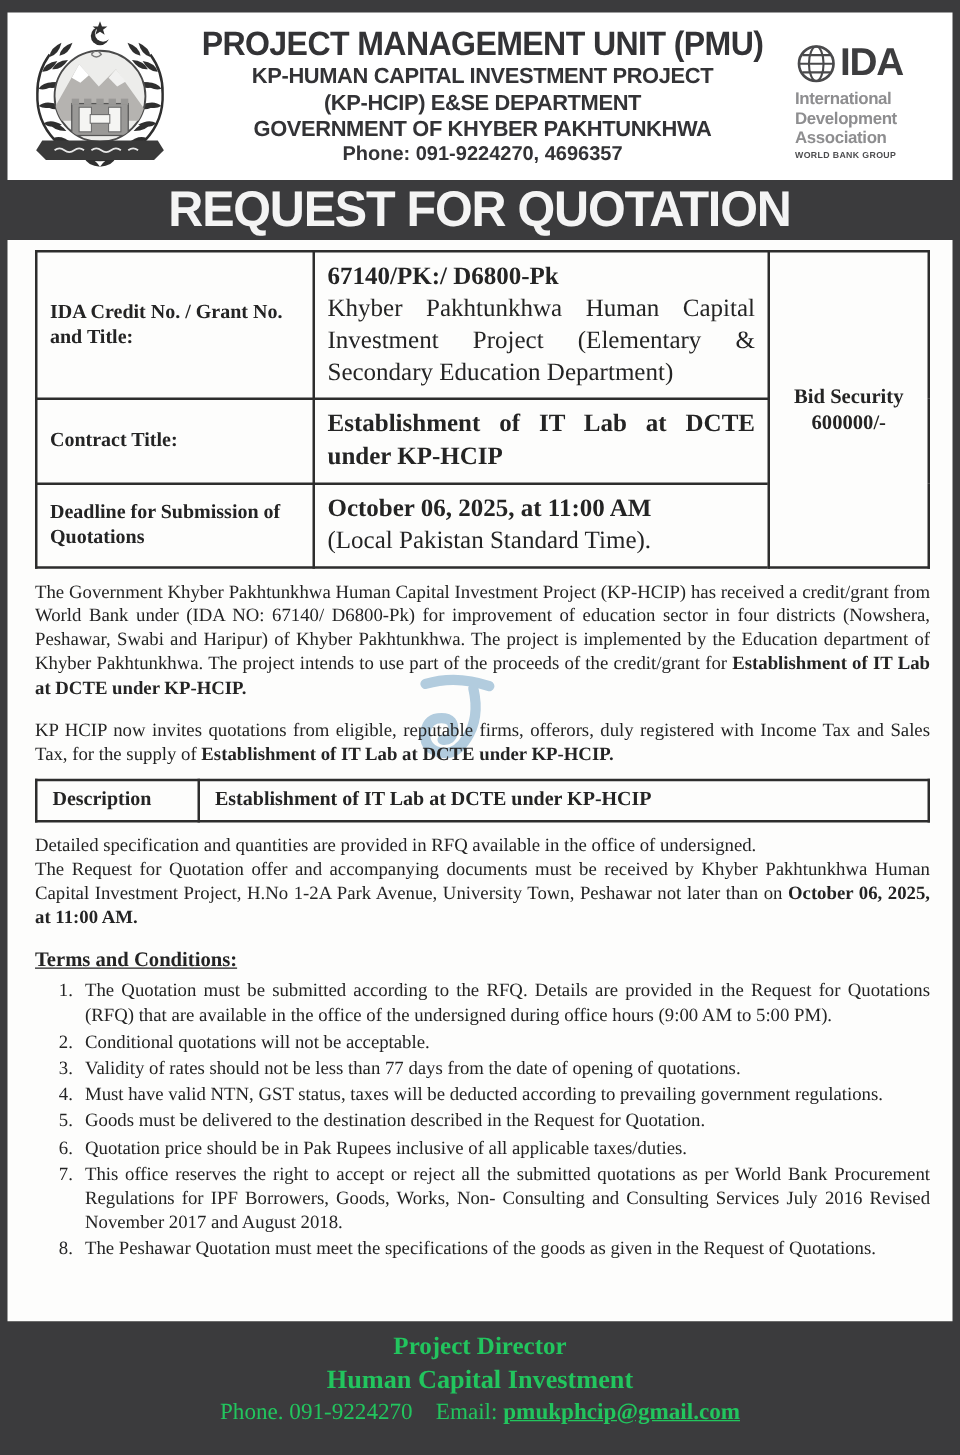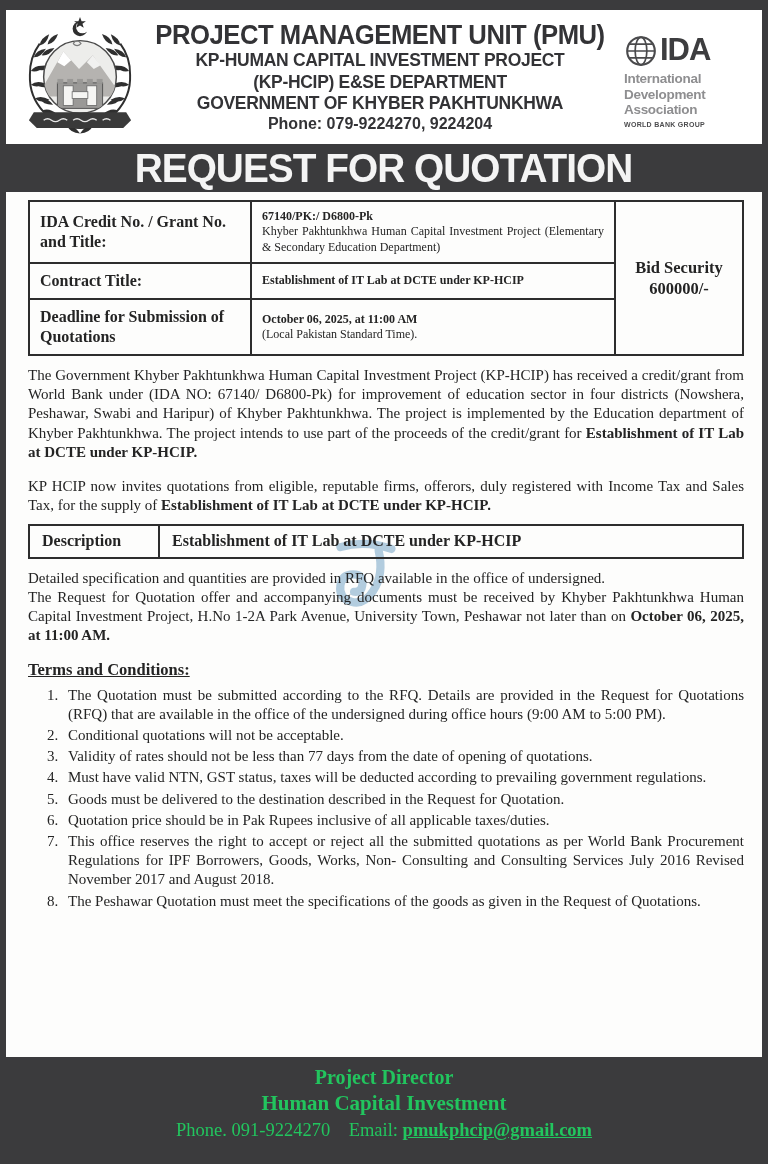--- a/index.html
+++ b/index.html
@@ -9,21 +9,21 @@
     background:#3b3b3d;
     display:flex; flex-direction:column;
     font-family:"Liberation Serif", serif;
     color:#242424;
     overflow:hidden;
   }
   
   .top-gap { height:10px; flex:none; }
   .header {
     background:#ffffff; margin:0 6px; height:134px; flex:none;
-    display:flex; align-items:center; padding:4px 20px 4px 18px;
+    display:flex; align-items:center; padding:4px 8px 4px 18px;
   }
   .crest { width:112px; flex:none; }
   .header-center { flex:1; text-align:center; font-family:"Liberation Sans", sans-serif; color:#333336; }
   .h-title { font-size:27px; font-weight:bold; letter-spacing:-0.5px; transform:scaleX(0.95); white-space:nowrap; line-height:1.1; }
   .h-sub   { font-size:17.5px; font-weight:bold; letter-spacing:-0.3px; line-height:1.22; }
   .h-phone { font-size:16px; font-weight:bold; margin-top:1px; }
   .ida { width:118px; flex:none; font-family:"Liberation Sans", sans-serif; padding-top:6px; }
   .ida-top { display:flex; align-items:flex-end; }
   .ida-acronym { font-size:31px; font-weight:bold; color:#3d3d3f; letter-spacing:-1px; margin-left:2px; }
   .ida-lines { color:#8e8e90; font-size:13.5px; font-weight:bold; line-height:1.15; margin-top:3px; letter-spacing:-0.3px; }
@@ -38,21 +38,21 @@
   .body-wrap {
     background:#fdfdfc; margin:0 6px; flex:1; overflow:hidden; position:relative;
     padding:8px 18px 0 22px;
     font-size:15px; line-height:1.28;
   }
   .content { position:relative; z-index:1; }
   .watermark { position:absolute; left:318px; top:346px; z-index:0; opacity:0.85; }
   table.info { width:100%; border-collapse:collapse; }
   table.info td { border:2px solid #2d2d2d; padding:7px 10px; vertical-align:middle; }
   td.lbl { width:222px; font-weight:bold; font-size:16px; line-height:1.25; }
-  td.val { text-align:justify; font-size:12px; line-height:1.28; }
+  td.val { text-align:justify; font-size:20px; line-height:1.28; }
   td.bid { width:128px; text-align:center; font-weight:bold; font-size:16.5px; line-height:1.3; }
   .bold { font-weight:bold; }
   .para { text-align:justify; margin-top:10px; }
   .para.gap { margin-top:15px; }
   table.desc { width:100%; border-collapse:collapse; margin-top:9px; }
   table.desc td { border:2px solid #2d2d2d; padding:5px 12px; font-weight:bold; font-size:16px; }
   td.desc-lbl { width:130px; }
   .tc-head { margin-top:13px; font-weight:bold; font-size:16.5px; text-decoration:underline; }
   ol.terms { margin-top:6px; padding-left:34px; }
   ol.terms li { text-align:justify; margin-bottom:2px; padding-left:6px; }
@@ -148,21 +148,21 @@
           <path d="M20,108 q4,-3 8,0 q4,3 8,0 q4,-3 8,0 M50,108 q4,-3 8,0 q4,3 8,0 q4,-3 8,0 M80,108 q4,-3 8,0" fill="none" stroke="#e8e8e8" stroke-width="1.4"></path>
         </g>
       </svg>
     </div>
 
     <div class="header-center">
       <div class="h-title">PROJECT MANAGEMENT UNIT (PMU)</div>
       <div class="h-sub">KP-HUMAN CAPITAL INVESTMENT PROJECT</div>
       <div class="h-sub">(KP-HCIP) E&amp;SE DEPARTMENT</div>
       <div class="h-sub">GOVERNMENT OF KHYBER PAKHTUNKHWA</div>
-      <div class="h-phone">Phone: 079-9224270, 9224204</div>
+      <div class="h-phone">Phone: 091-9224270, 4696357</div>
     </div>
 
     <div class="ida">
       <div class="ida-top">
         <svg viewBox="0 0 32 32" width="34" height="34">
           <circle cx="16" cy="16" r="13" fill="none" stroke="#4a4a4c" stroke-width="2"></circle>
           <ellipse cx="16" cy="16" rx="5.5" ry="13" fill="none" stroke="#4a4a4c" stroke-width="1.6"></ellipse>
           <path d="M3,16 H29 M5.5,9.5 H26.5 M5.5,22.5 H26.5" fill="none" stroke="#4a4a4c" stroke-width="1.6"></path>
         </svg>
         <span class="ida-acronym">IDA</span>

